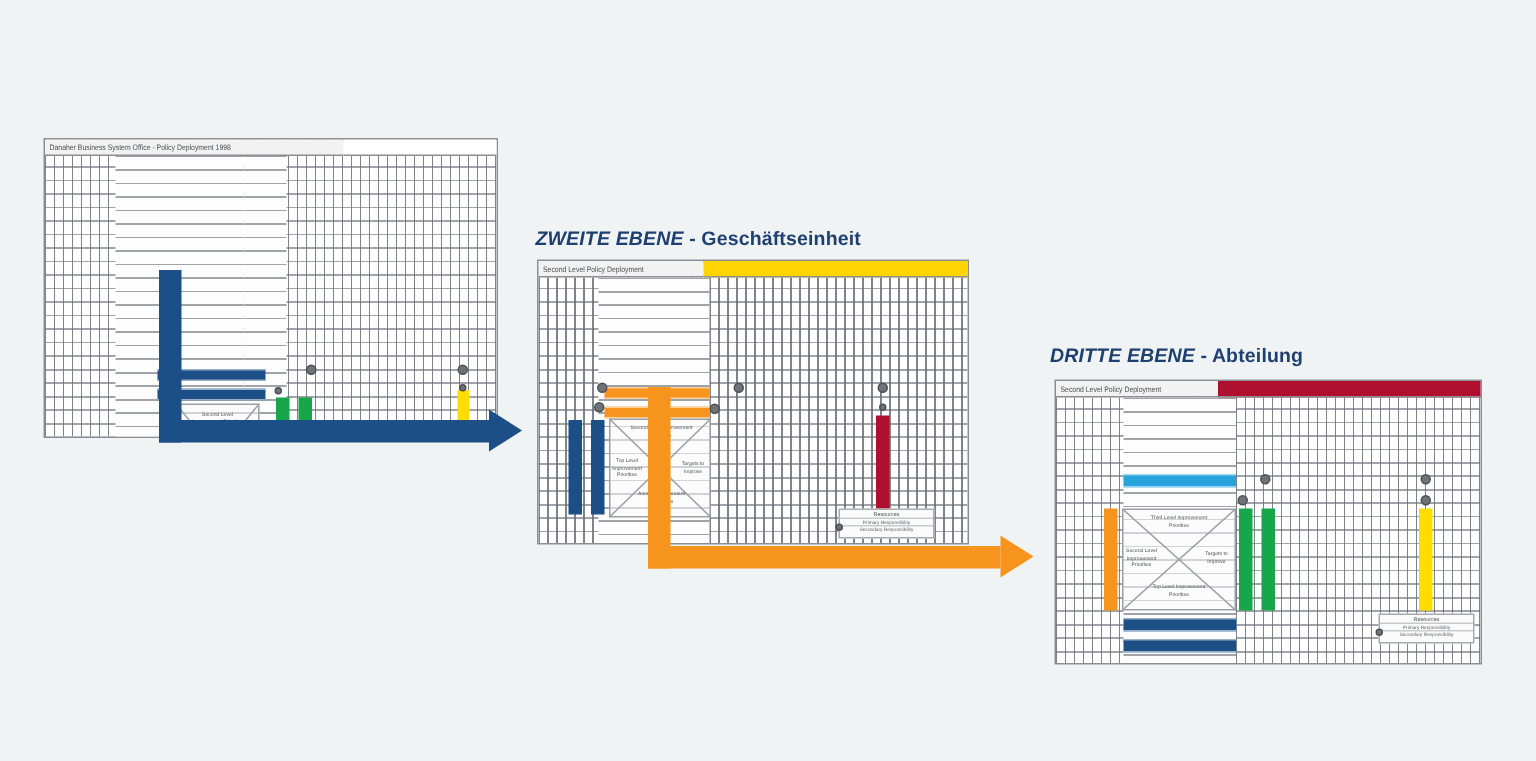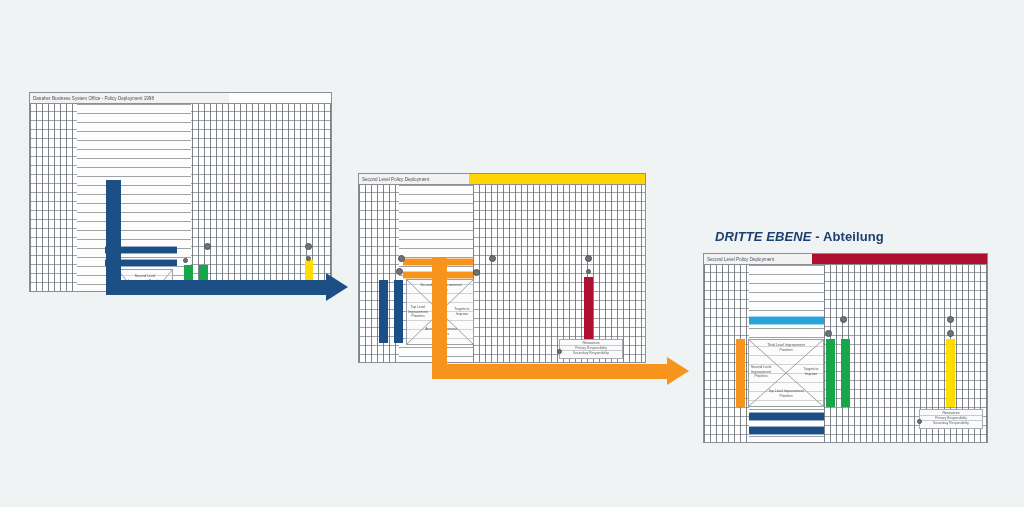--- a/index.html
+++ b/index.html
@@ -179,20 +179,23 @@
   </div>
 
   <div class="arrow-elbow z-top" style="left:106px;top:180px;">
     <div class="vseg" style="left:0;top:0;width:15px;height:115px;background:#1c4f85;"></div>
     <div class="hseg" style="left:0;top:100px;width:220px;height:15px;background:#1c4f85;"></div>
     <div class="arrow-head" style="left:220px;top:93px;
          border-top:14px solid transparent;border-bottom:14px solid transparent;
          border-left:22px solid #1c4f85;"></div>
   </div>
 
+  <div class="heading" style="left:357px;top:151px;">
+    <span class="lvl">ZWEITE EBENE</span><span class="sep"> - </span><span class="sub">Geschäftseinheit</span>
+  </div>
 
   <div class="matrix" style="left:358px;top:173px;width:288px;height:190px;">
     <div class="grid dense-h"></div>
 
     <div class="band-h" style="left:40px;top:11px;width:74px;height:179px;"></div>
     <div class="band-h" style="left:114px;top:11px;width:0px;height:179px;"></div>
 
     <div class="titlestrip" style="width:110px;">
       <span>Second Level Policy Deployment</span>
     </div>
@@ -234,21 +237,21 @@
   </div>
 
   <div class="arrow-elbow z-top" style="left:432px;top:258px;">
     <div class="vseg" style="left:0;top:0;width:15px;height:121px;background:#f7941e;"></div>
     <div class="hseg" style="left:0;top:106px;width:235px;height:15px;background:#f7941e;"></div>
     <div class="arrow-head" style="left:235px;top:99px;
          border-top:14px solid transparent;border-bottom:14px solid transparent;
          border-left:22px solid #f7941e;"></div>
   </div>
 
-  <div class="heading" style="left:700px;top:229px;margin-left:15px;">
+  <div class="heading" style="left:700px;top:229px;">
     <span class="lvl">DRITTE EBENE</span><span class="sep"> - </span><span class="sub">Abteilung</span>
   </div>
 
   <div class="matrix" style="left:703px;top:253px;width:285px;height:190px;">
     <div class="grid dense-h"></div>
 
     <div class="band-h" style="left:45px;top:11px;width:75px;height:179px;"></div>
 
     <div class="titlestrip" style="width:108px;">
       <span>Second Level Policy Deployment</span>

